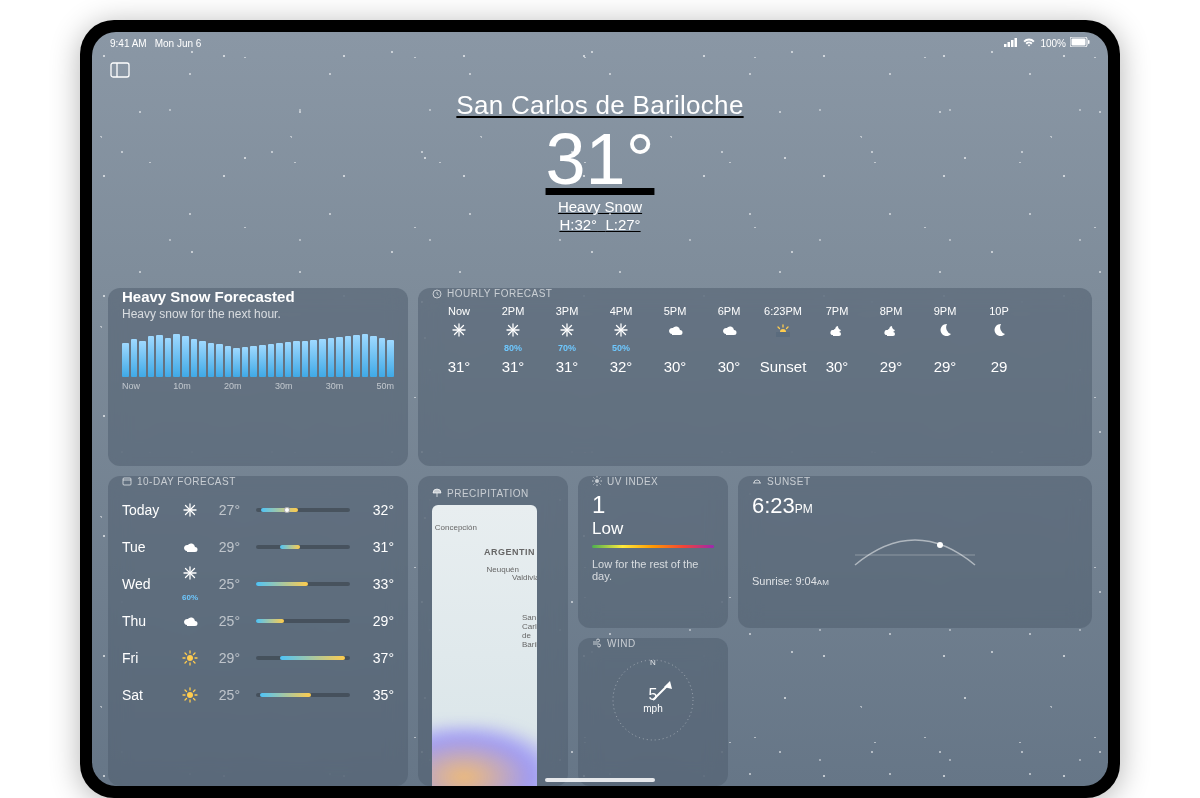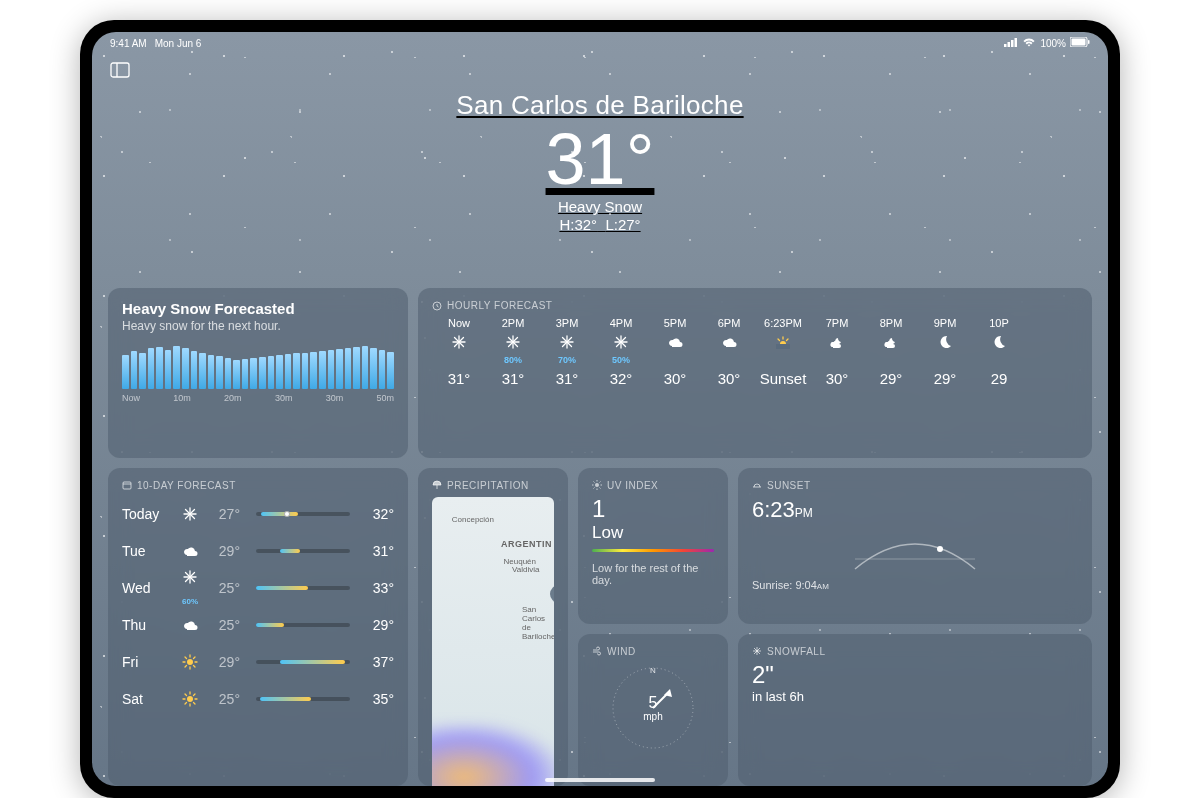--- a/index.html
+++ b/index.html
@@ -25,21 +25,21 @@
 .status-left{display:flex;gap:8px}
 .status-right{display:flex;gap:4px;align-items:center}
 .sidebar-btn{position:absolute;top:30px;left:18px;width:20px;height:16px;}
 .sidebar-btn svg{width:100%;height:100%;stroke:#fff;stroke-width:1.3;fill:none}
 .hero { text-align:center; color:#fff; padding-top:58px; }
 .hero .loc{font-size:26px;font-weight:400;letter-spacing:.3px}
 .hero .temp{font-size:72px;font-weight:200;line-height:1;margin-top:2px}
 .hero .cond{font-size:15px;font-weight:500;margin-top:3px}
 .hero .hilo{font-size:15px;font-weight:400;margin-top:1px}
 .grid { position:absolute; left:16px; right:16px; top:256px; bottom:0; display:grid; grid-template-columns: 300px 1fr; grid-template-rows:auto auto; gap:10px; }
-.card { background:rgba(80,95,112,.55); backdrop-filter:blur(10px); border-radius:12px; padding:12px 14px; color:#fff; overflow:hidden; }
+.card { background:rgba(80,95,112,.55); backdrop-filter:blur(10px); border-radius:12px; padding:0 14px; color:#fff; overflow:hidden; }
 .card-header{display:flex;align-items:center;gap:5px;font-size:10px;letter-spacing:.5px;color:rgba(255,255,255,.65);text-transform:uppercase;font-weight:500;margin-bottom:6px}
 .card-header svg{width:10px;height:10px;fill:rgba(255,255,255,.65)}
 
 .alert-title{font-size:15px;font-weight:600;margin-bottom:2px}
 .alert-sub{font-size:12px;color:rgba(255,255,255,.75);margin-bottom:8px}
 .bars{display:flex;align-items:flex-end;gap:2px;height:48px}
 .bar{flex:1;background:linear-gradient(180deg,#9fd9ff,#3fa9e6);border-radius:1px}
 .bar-labels{display:flex;justify-content:space-between;font-size:9px;color:rgba(255,255,255,.6);margin-top:4px}
 
 .hourly-row{display:flex;gap:0;overflow:hidden}
@@ -498,21 +498,21 @@
                   <path d="M0 40 Q60 -10 120 40" fill="none" stroke="rgba(255,255,255,.5)" stroke-width="1.5"></path>
                   <line x1="0" y1="30" x2="120" y2="30" stroke="rgba(255,255,255,.3)"></line>
                   <circle cx="85" cy="20" r="3" fill="#fff"></circle>
                 </svg>
          </div>
          <div class="sunrise">
            <span>Sunrise:</span> <span>9:04</span><span class="ampm">AM</span>
          </div>
        </div>
 
-       <div class="card" style="grid-row:1/3;padding:12px 14px 0 14px">
+       <div class="card" style="grid-row:1/3;padding:12px 31px 0 14px">
          <div class="card-header">
            <svg viewBox="0 0 10 10">
                   <path d="M1 5 A4 4 0 0 1 9 5 Z M5 5 V9" fill="currentColor" stroke="currentColor"></path>
                 </svg>
            <span>PRECIPITATION</span>
          </div>
          <div class="map">
            <div class="map-blob"></div>
            <div class="map-label" style="top:18px;right:60px">Concepción</div>
            <div class="map-label" style="top:42px;right:2px;font-weight:700;font-size:9px;letter-spacing:.5px">ARGENTIN</div>
@@ -537,35 +537,20 @@
              <path d="M60 30 L45 45" stroke="#fff" stroke-width="2"></path>
              <polygon points="62,26 56,32 64,34" fill="#fff"></polygon>
            </svg>
            <div class="wind-val">
                   <div class="n">5</div>
                   <div>mph</div>
                 </div>
          </div>
        </div>
 
-       <div class="card">
-         <div class="card-header">
-           <svg viewBox="0 0 10 10">
-                  <g stroke="currentColor">
-                    <line x1="5" y1="1" x2="5" y2="9"></line>
-                    <line x1="1" y1="5" x2="9" y2="5"></line>
-                    <line x1="2" y1="2" x2="8" y2="8"></line>
-                    <line x1="8" y1="2" x2="2" y2="8"></line>
-                  </g>
-                </svg>
-           <span>SNOWFALL</span>
-         </div>
-         <div class="stat-big">2"</div>
-         <div class="stat-sub" style="font-size:13px">in last 6h</div>
-       </div>
 
      </div>
    </div>
 
    <div class="home-ind"></div>
   </div>
  </div>
 </div>
 
 </body></html>

